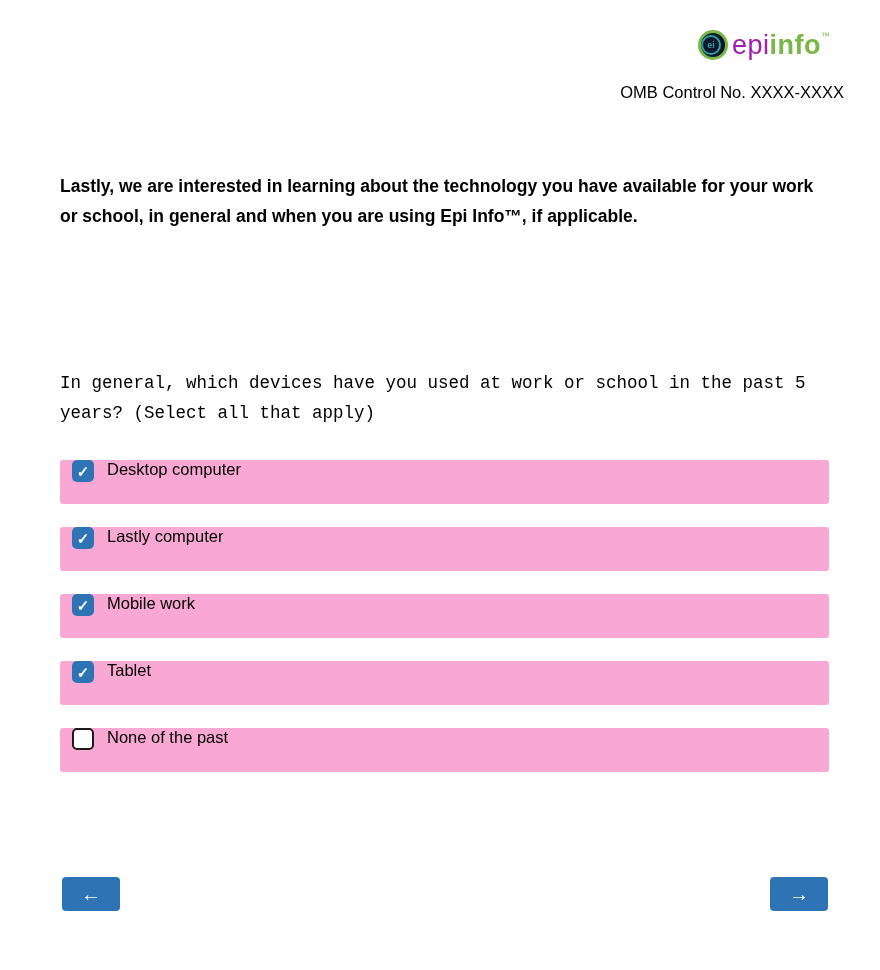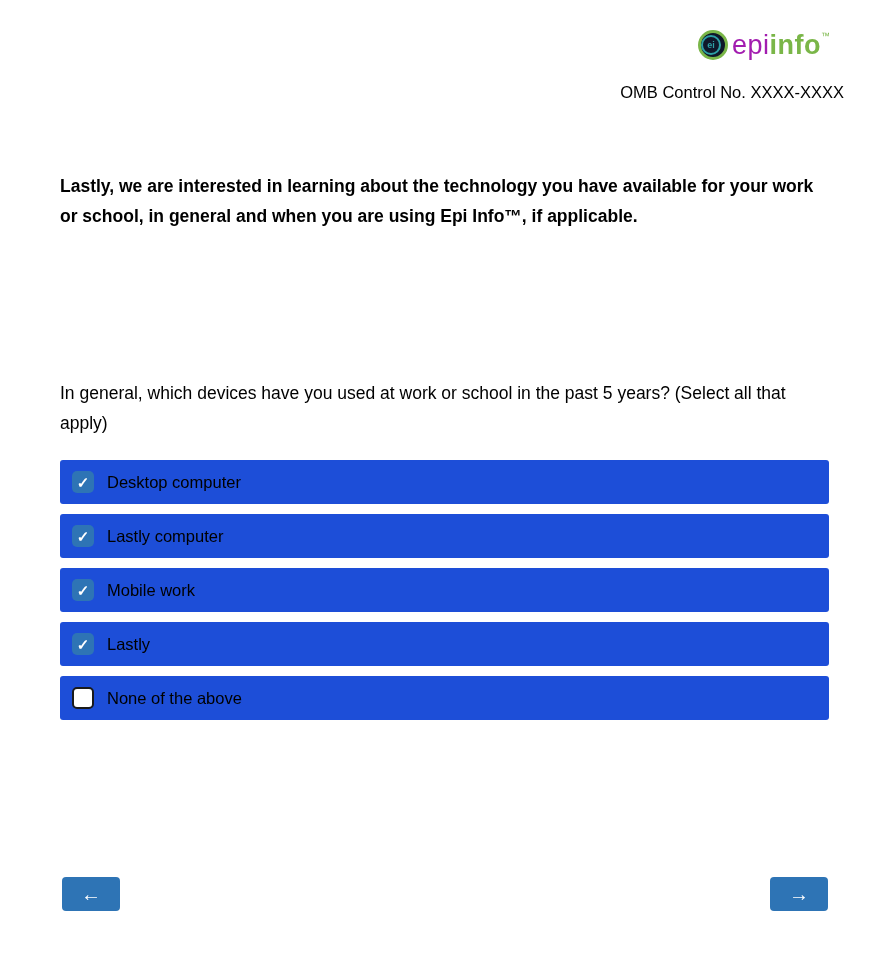--- a/index.html
+++ b/index.html
@@ -89,43 +89,43 @@
     width: 772px;
     font-size: 17.5px;
     font-weight: bold;
     line-height: 30px;
     margin-top: 7px;
   }
 
   
   .question-text {
     position: absolute;
-    top: 378px;
+    top: 368px;
     left: 60px;
     width: 775px;
     font-size: 17.5px;
     line-height: 30px;
+    font-family: Liberation Mono, monospace;
   }
 
   
   .options-list {
     position: absolute;
     top: 460px;
     left: 60px;
     width: 769px;
   }
   .option-row {
     height: 44px;
-    background: #1d4ed8;
+    background: #f9a8d4;
     border-radius: 3px;
     display: flex;
-    align-items: center;
     padding-left: 12px;
     box-sizing: border-box;
-    margin-bottom: 10px;
+    margin-bottom: 23px;
     cursor: pointer;
   }
   .checkbox {
     width: 22px;
     height: 22px;
     box-sizing: border-box;
     border-radius: 5px;
     margin-right: 13px;
     background: #ffffff;
     border: 2.5px solid #1a1a1a;
@@ -200,25 +200,25 @@
     <div class="option-row">
       <span class="checkbox checked"></span>
       <span class="option-label">Lastly computer</span>
     </div>
     <div class="option-row">
       <span class="checkbox checked"></span>
       <span class="option-label">Mobile work</span>
     </div>
     <div class="option-row">
       <span class="checkbox checked"></span>
-      <span class="option-label">Lastly</span>
+      <span class="option-label">Tablet</span>
     </div>
     <div class="option-row">
       <span class="checkbox"></span>
-      <span class="option-label">None of the above</span>
+      <span class="option-label">None of the past</span>
     </div>
   </div>
 
   <button class="nav-button back">
     <span>←</span>
   </button>
   <button class="nav-button next">
     <span>→</span>
   </button>
 

